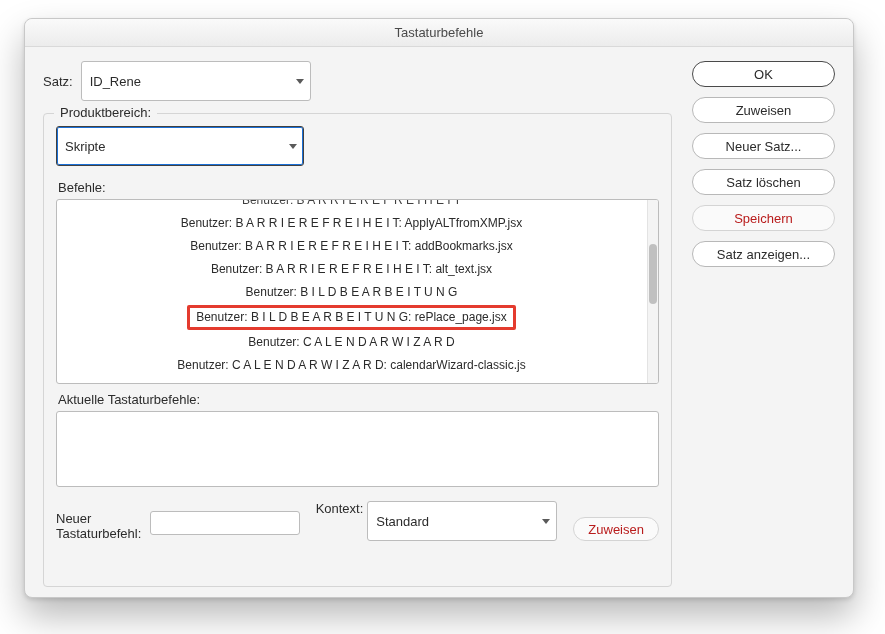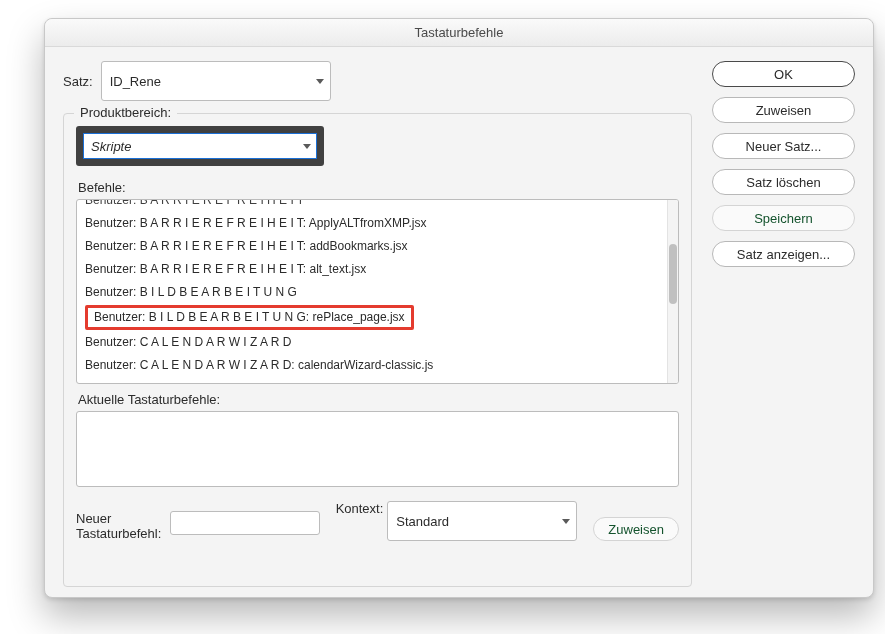--- a/index.html
+++ b/index.html
@@ -1,18 +1,18 @@
 <!DOCTYPE html>
 <html><head>
 <meta charset="utf-8">
 <style>
 * { box-sizing: border-box; margin: 0; padding: 0; font-family: -apple-system, "Helvetica Neue", Arial, sans-serif; }
 body { background: #fff; width: 885px; height: 634px; position: relative; }
 .window {
-  position: absolute; left: 44px; top: 18px; width: 830px; height: 580px;
+  position: absolute; left: 24px; top: 18px; width: 830px; height: 580px;
   background: #f4f4f4; border: 1px solid #c8c8c8; border-radius: 8px;
   box-shadow: 0 18px 36px rgba(0,0,0,0.28), 0 2px 4px rgba(0,0,0,0.12);
   display: flex; flex-direction: column;
 }
 .titlebar {
   height: 28px; line-height: 28px; text-align: center;
   font-size: 13px; color: #4a4a4a; border-bottom: 1px solid #d9d9d9;
   background: linear-gradient(#fafafa,#ececec);
   border-top-left-radius: 8px; border-top-right-radius: 8px;
 }
@@ -21,39 +21,39 @@
 .side { width: 148px; display: flex; flex-direction: column; gap: 10px; align-items: stretch; }
 
 .row { display: flex; align-items: center; gap: 8px; margin-bottom: 12px; }
 .label { font-size: 13px; color: #2b2b2b; }
 
 .dropdown {
   height: 40px; background: #fff; border: 1px solid #bcbcbc; border-radius: 3px;
   display: flex; align-items: center; justify-content: space-between;
   padding: 0 6px 0 8px; font-size: 13px; color: #2b2b2b; cursor: default;
 }
-.dropdown.focus { border: 7px solid #404040; box-shadow: 0 0 0 1px #1a6fd6 inset; font-style: italic; }
+.dropdown.focus { border: 1px solid #404040; box-shadow: 0 0 0 1px #1a6fd6 inset; }
 .chev { width: 0; height: 0; border-left: 4px solid transparent; border-right: 4px solid transparent; border-top: 5px solid #5a5a5a; }
 
 .groupbox {
   border: 1px solid #d5d5d5; border-radius: 4px; padding: 12px 12px 14px 12px;
   position: relative; flex: 1; display: flex; flex-direction: column;
 }
 .grouplegend {
   position: absolute; top: -9px; left: 10px; background: #f4f4f4;
   padding: 0 6px; font-size: 13px; color: #2b2b2b;
 }
 
 .section-label { font-size: 13px; color: #2b2b2b; margin: 8px 0 4px 2px; }
 
 .listbox {
   background: #fff; border: 1px solid #bcbcbc; border-radius: 3px;
   height: 185px; overflow: hidden; position: relative;
 }
-.listinner { position: absolute; top: 0; left: 0; right: 12px; bottom: 0; overflow: hidden; }
+.listinner { position: absolute; top: 0; left: 0; right: 12px; bottom: 0; overflow: hidden; text-align: center; }
 .listitem {
   font-size: 12px; color: #2b2b2b; padding: 4px 8px; white-space: nowrap;
   border-bottom: 0; line-height: 15px;
 }
 .listitem.highlight {
   border: 3px solid #e43b2e; border-radius: 2px; padding: 2px 6px;
   display: inline-block; margin-left: 0;
 }
 .hl-wrap { padding: 1px 8px 1px 8px; }
 .listitem.cut { color: #2b2b2b; opacity: 0.9; }
@@ -70,21 +70,21 @@
   background: #fff; border: 1px solid #bcbcbc; border-radius: 3px;
   height: 76px; margin-bottom: 4px;
 }
 
 .btn {
   height: 26px; border: 1px solid #b8b8b8; border-radius: 13px;
   background: #fff; font-size: 13px; color: #2b2b2b; cursor: default;
   display: flex; align-items: center; justify-content: center; padding: 0 14px;
 }
 .btn.primary { border: 1.5px solid #4a4a4a; }
-.btn.disabled { color: #14532d; border-color: #d4d4d4; background: #fafafa; }
+.btn.disabled { color: #b91c1c; border-color: #d4d4d4; background: #fafafa; }
 .btn.small { height: 24px; border-radius: 12px; }
 
 .bottomrow { display: flex; align-items: flex-end; gap: 16px; margin-top: 10px; }
 .field { display: flex; flex-direction: row; gap: 4px; }
 .textinput {
   height: 24px; background: #fff; border: 1px solid #bcbcbc; border-radius: 3px;
   padding: 0 6px; font-size: 13px; width: 150px;
 }
 .kontext-dd { width: 190px; }
 </style>

